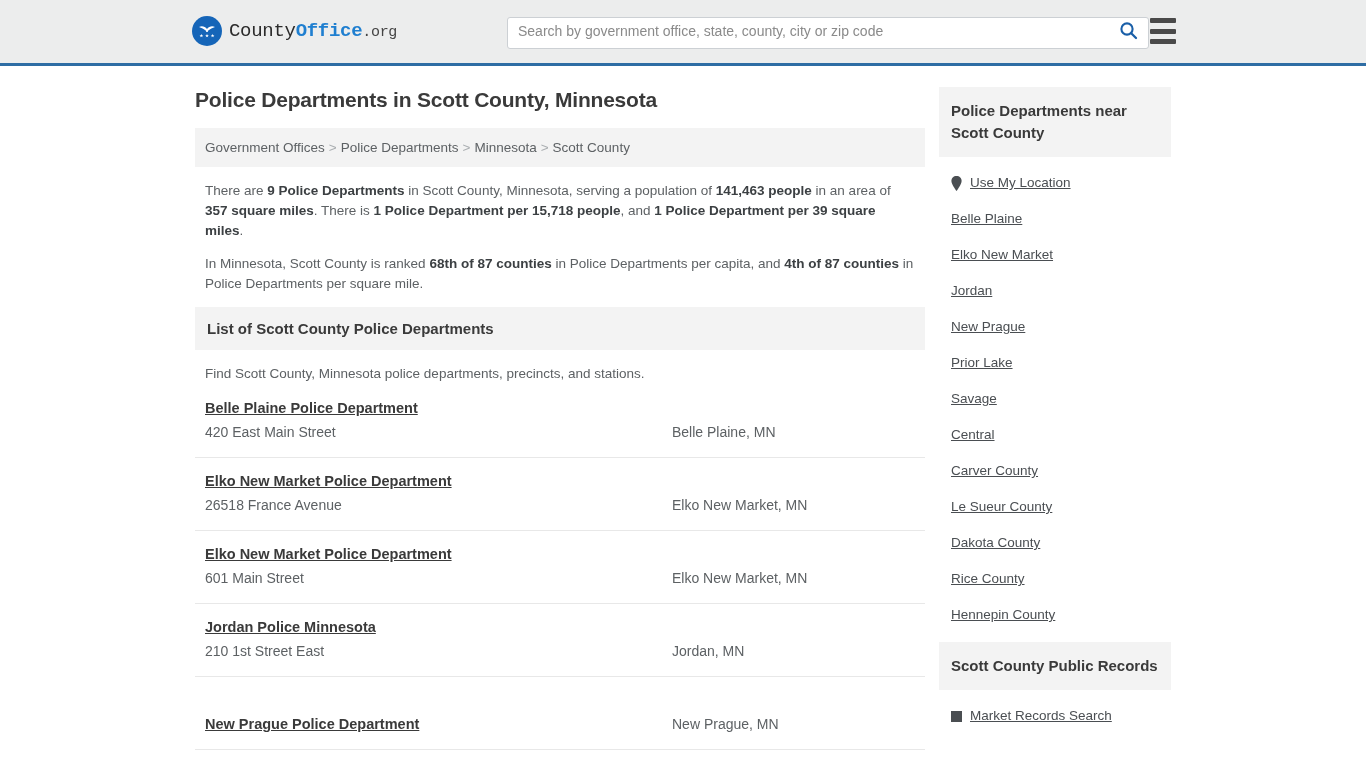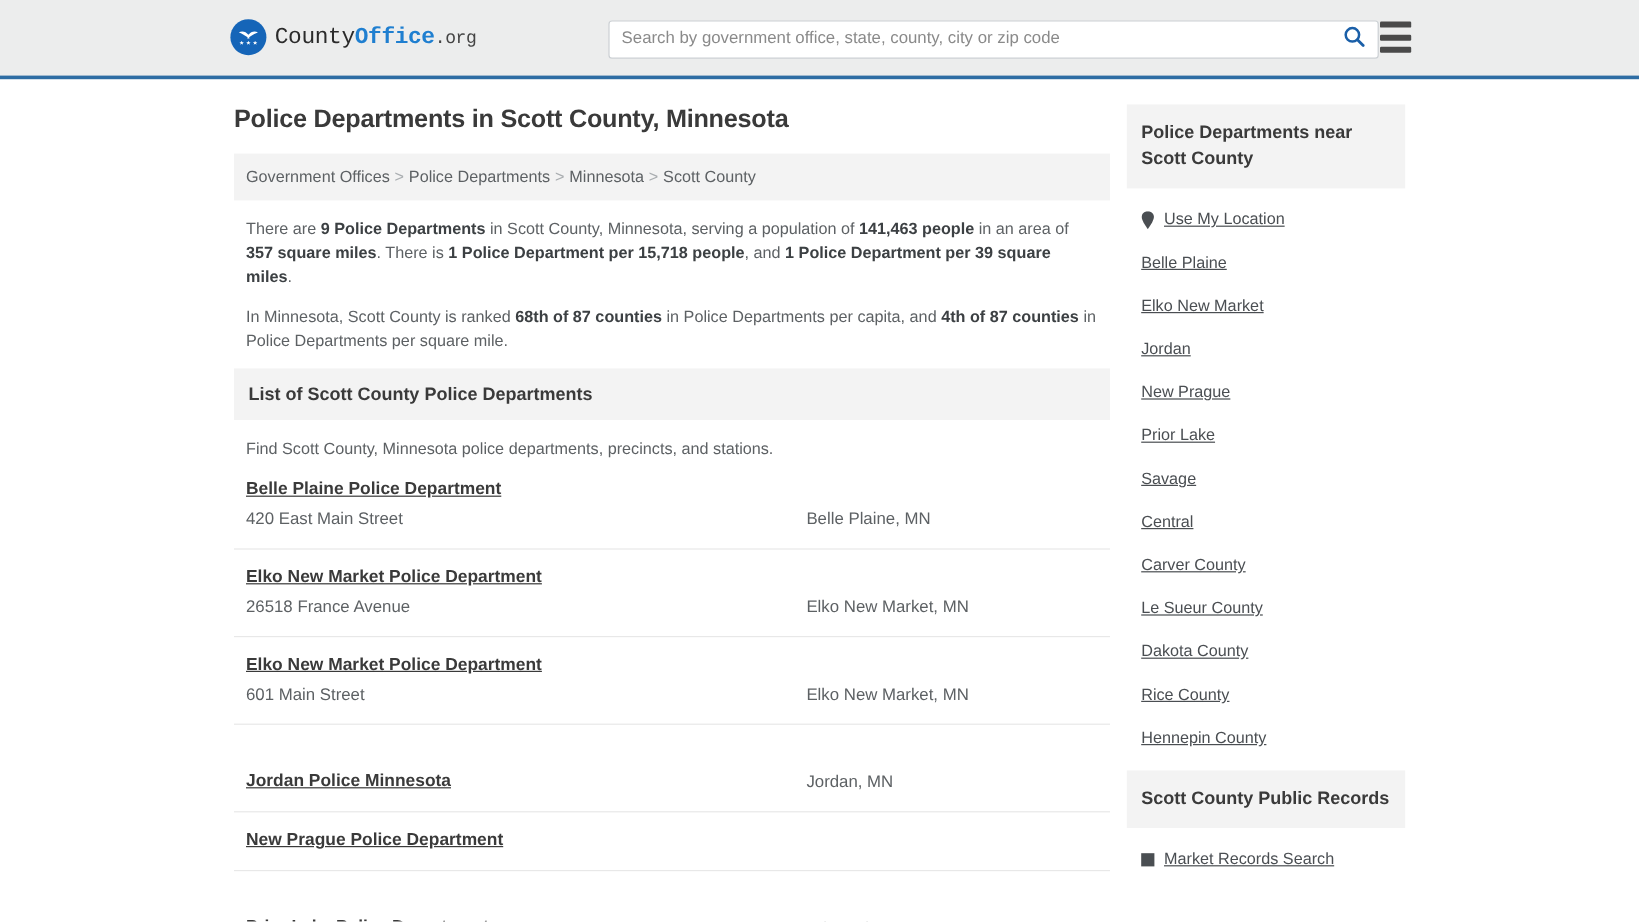--- a/index.html
+++ b/index.html
@@ -309,25 +309,26 @@
           </div>
           <div class="listing-row">
             <div class="lr-left"><a class="lr-name">Elko New Market Police Department</a><div class="lr-addr">26518 France Avenue</div></div>
             <div class="lr-right">Elko New Market, MN</div>
           </div>
           <div class="listing-row">
             <div class="lr-left"><a class="lr-name">Elko New Market Police Department</a><div class="lr-addr">601 Main Street</div></div>
             <div class="lr-right">Elko New Market, MN</div>
           </div>
           <div class="listing-row">
-            <div class="lr-left"><a class="lr-name">Jordan Police Minnesota</a></div>
+            <div class="lr-left"><a class="lr-name">Jordan Police Minnesota</a><div class="lr-addr">210 1st Street East</div></div>
             <div class="lr-right">Jordan, MN</div>
           </div>
           <div class="listing-row">
             <div class="lr-left"><a class="lr-name">New Prague Police Department</a></div>
+            <div class="lr-right">New Prague, MN</div>
           </div>
           <div class="listing-row">
             <div class="lr-left"><a class="lr-name">Prior Lake Police Department</a></div>
             <div class="lr-right">Prior Lake, MN</div>
           </div>
         </div>
     </div>
 
     <div class="col-side">
 

